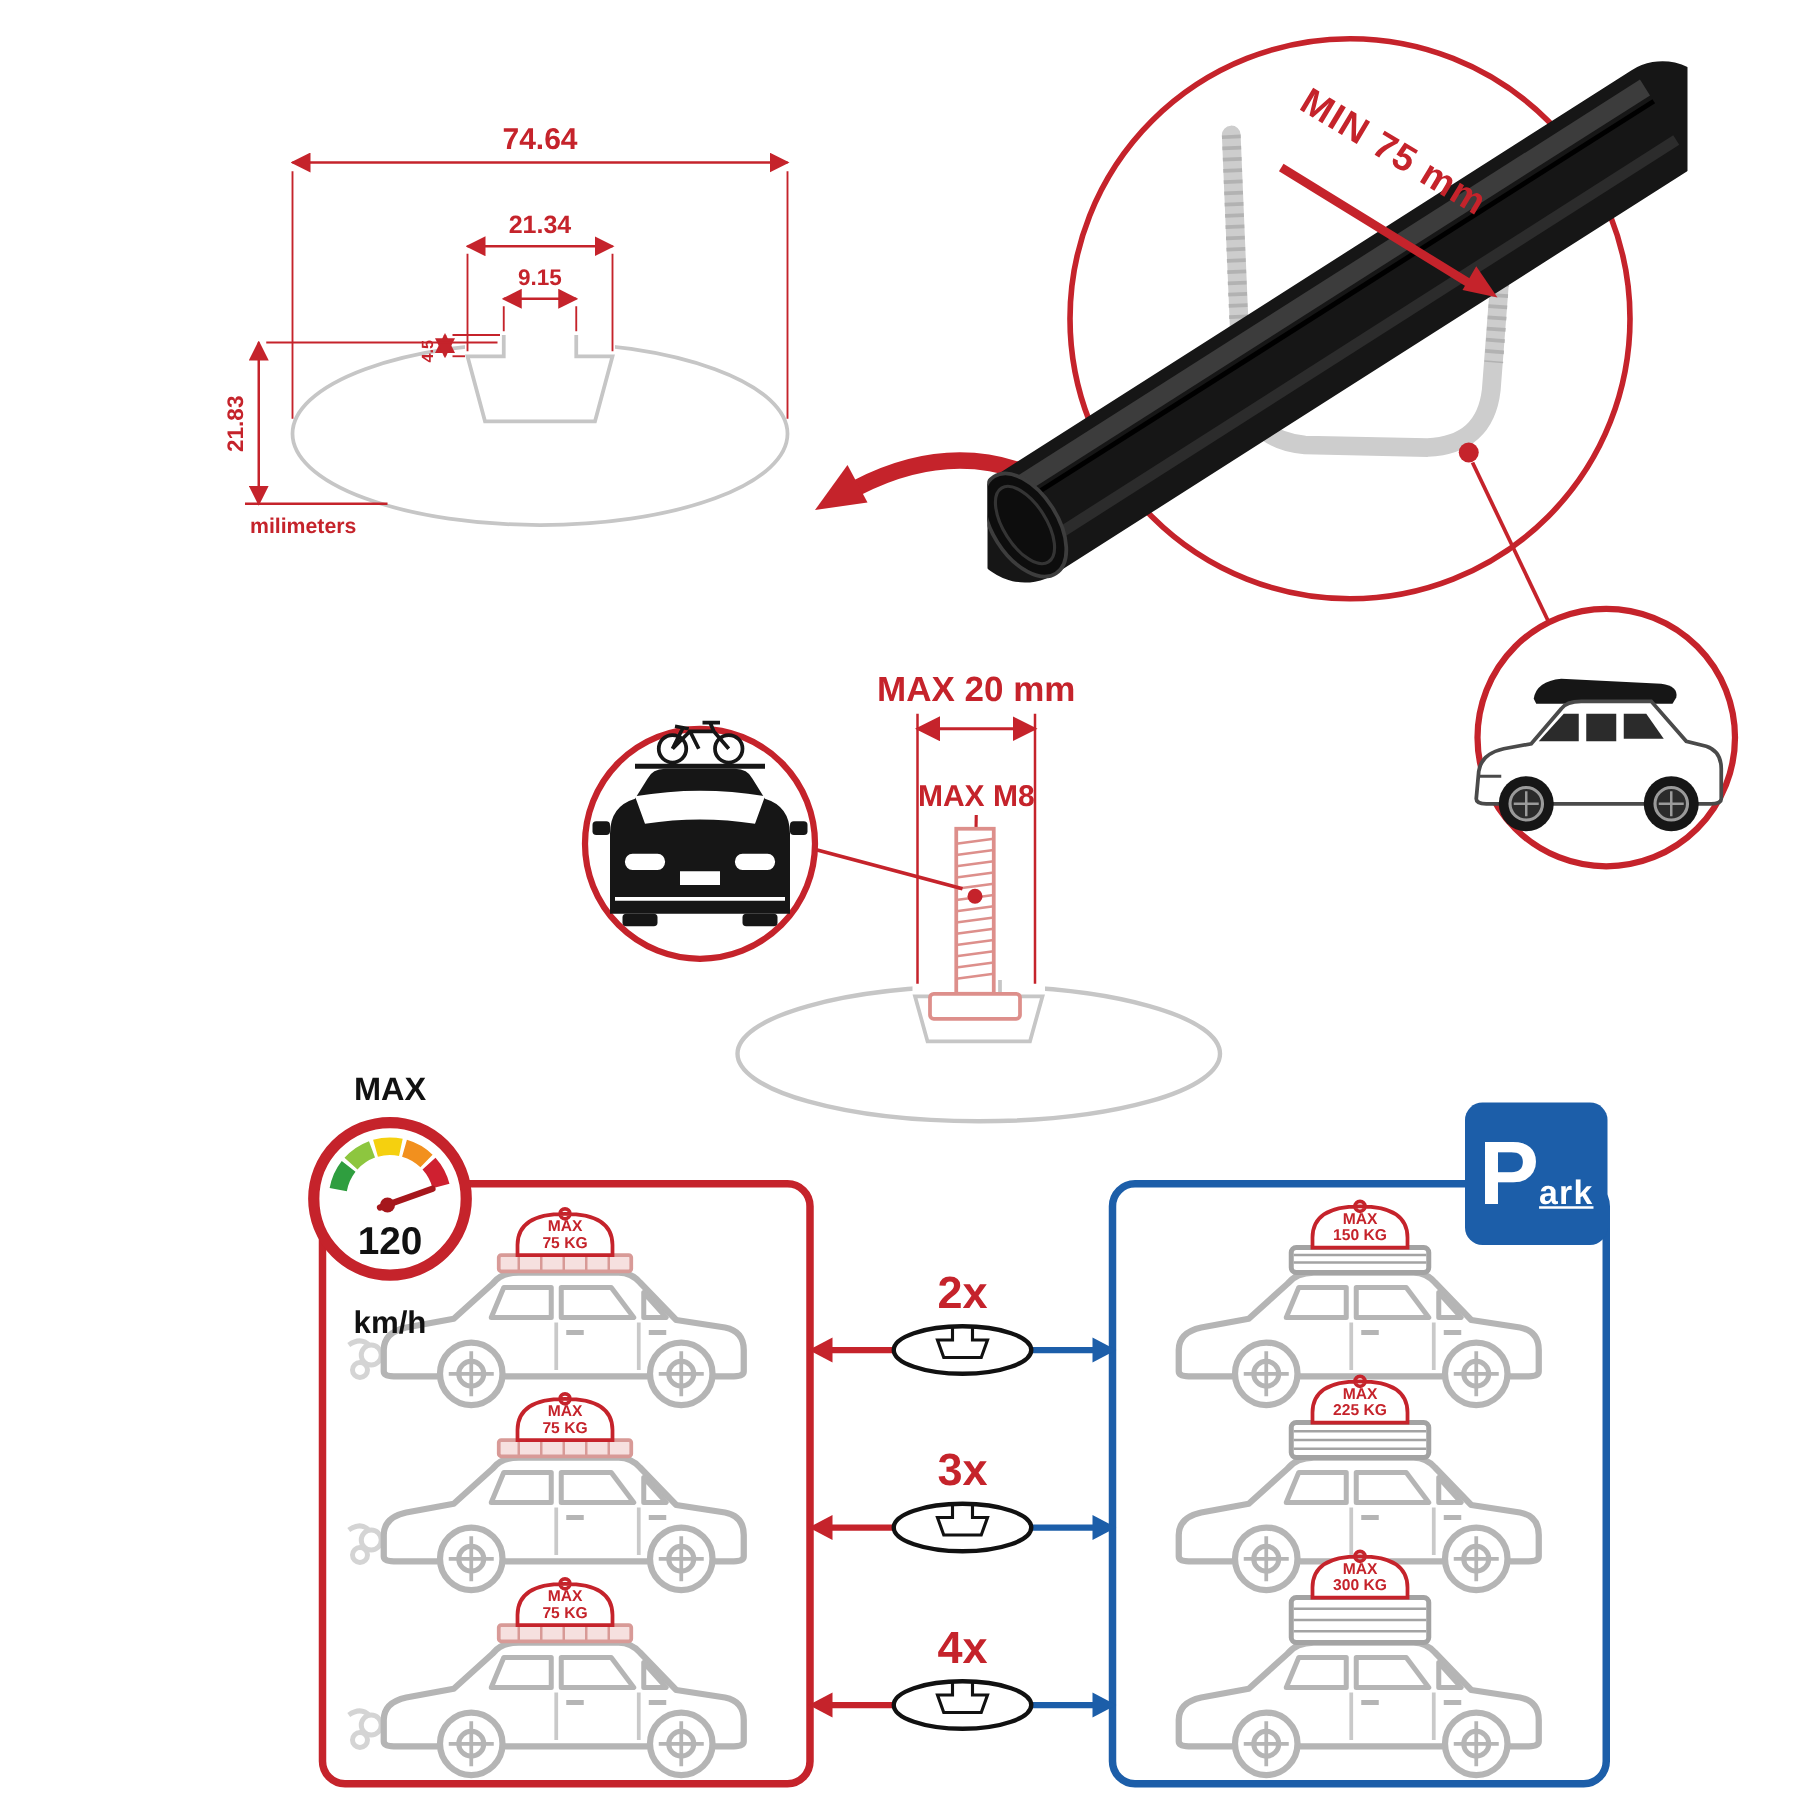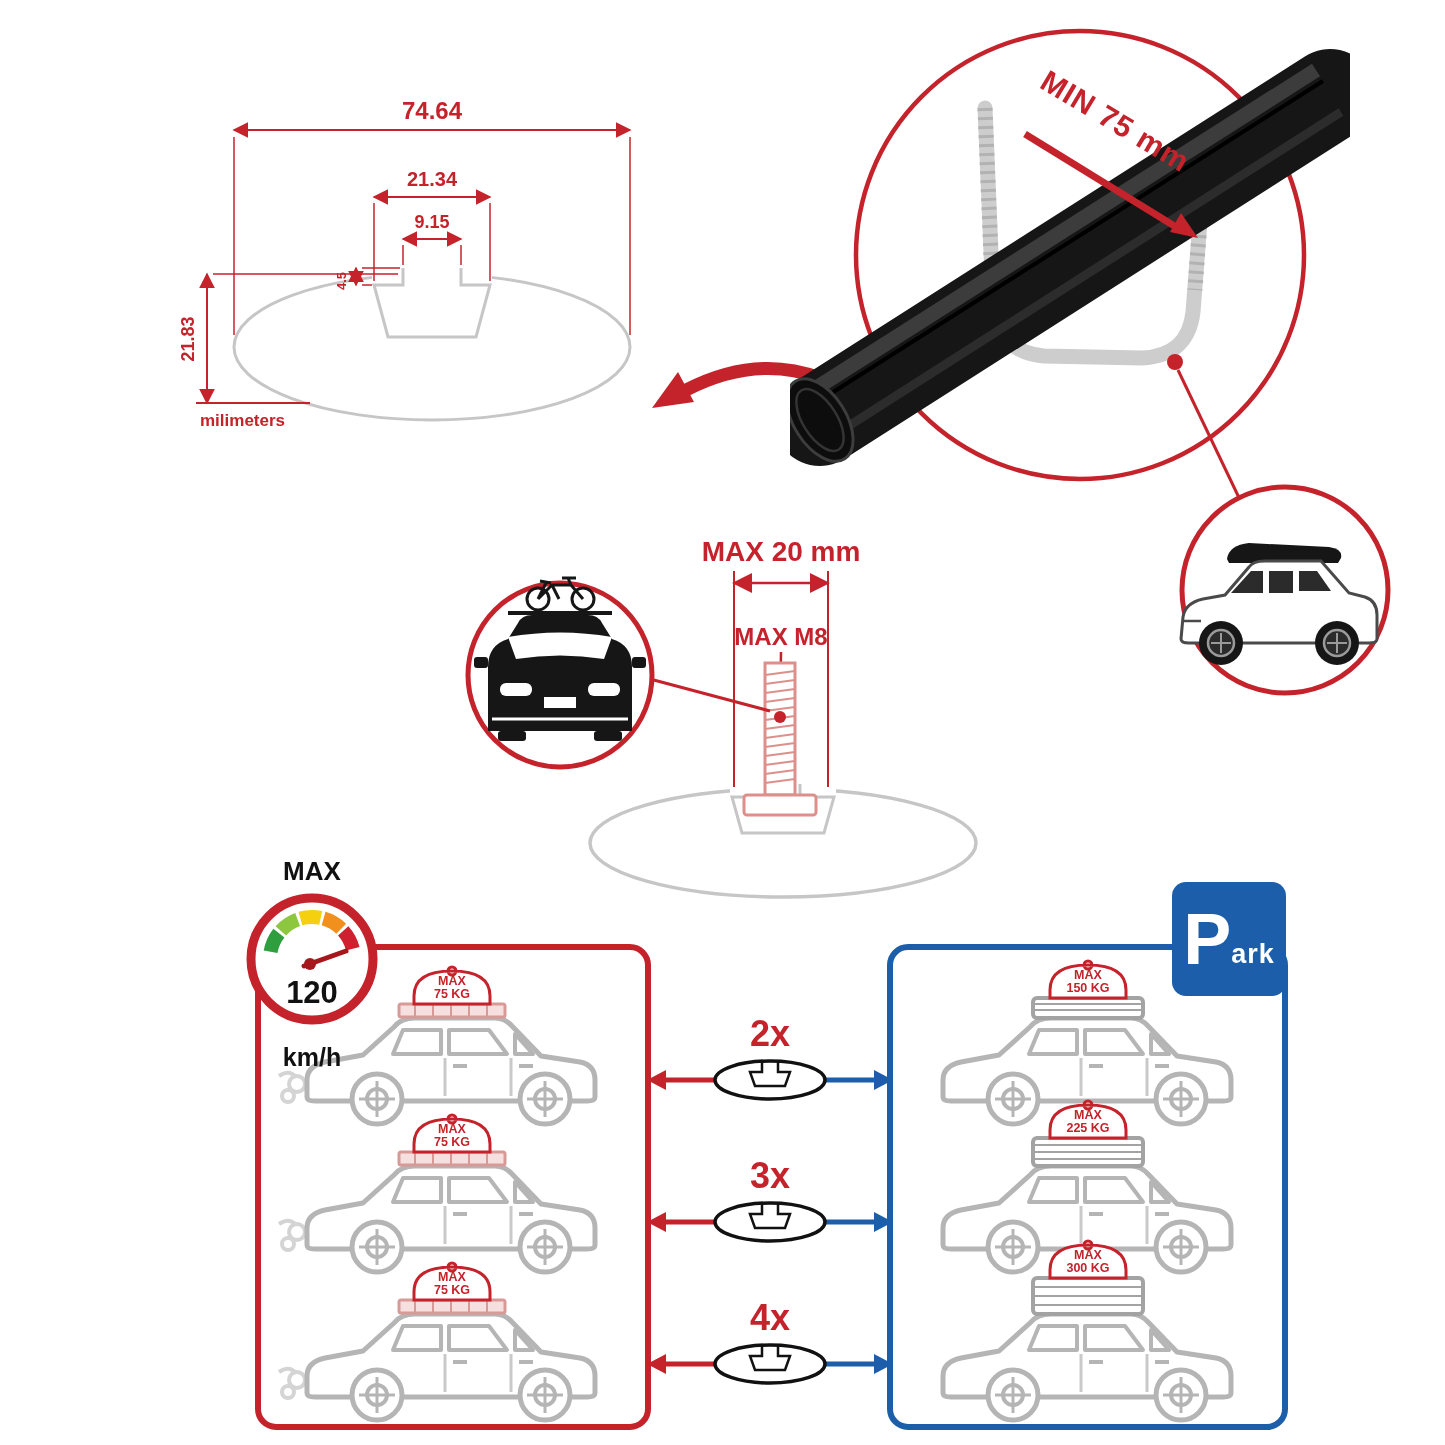--- a/index.html
+++ b/index.html
@@ -3,21 +3,21 @@
 <meta charset="utf-8">
 <style>
   html,body{margin:0;padding:0;background:#fff;}
   .canvas{position:relative;width:1445px;height:1445px;background:#fff;overflow:hidden;
           font-family:"Liberation Sans",sans-serif;}
   .abs{position:absolute;}
   svg text{font-family:"Liberation Sans",sans-serif;}
   .park{left:1172px;top:882px;width:114px;height:114px;background:#1c5ea9;border-radius:14px;
         display:flex;align-items:center;justify-content:center;z-index:6;}
   .park .p{color:#fff;font-size:72px;font-weight:bold;line-height:1;}
-  .park .ark{color:#fff;font-size:27px;font-weight:bold;margin-top:30px;letter-spacing:1px;}
+  .park .ark{color:#fff;font-size:27px;font-weight:bold;margin-top:30px;letter-spacing:1px;text-decoration:underline;}
   .speedo{left:232px;top:856px;width:160px;z-index:7;}
   .speedo .t{text-align:center;font-size:26px;font-weight:bold;color:#111;}
   .speedo .u{text-align:center;font-size:25px;color:#111;margin-top:2px;font-weight:bold;}
 </style>
 </head>
 <body>
 
 <div class="canvas">
 
   <svg width="0" height="0" style="position:absolute" aria-hidden="true">

